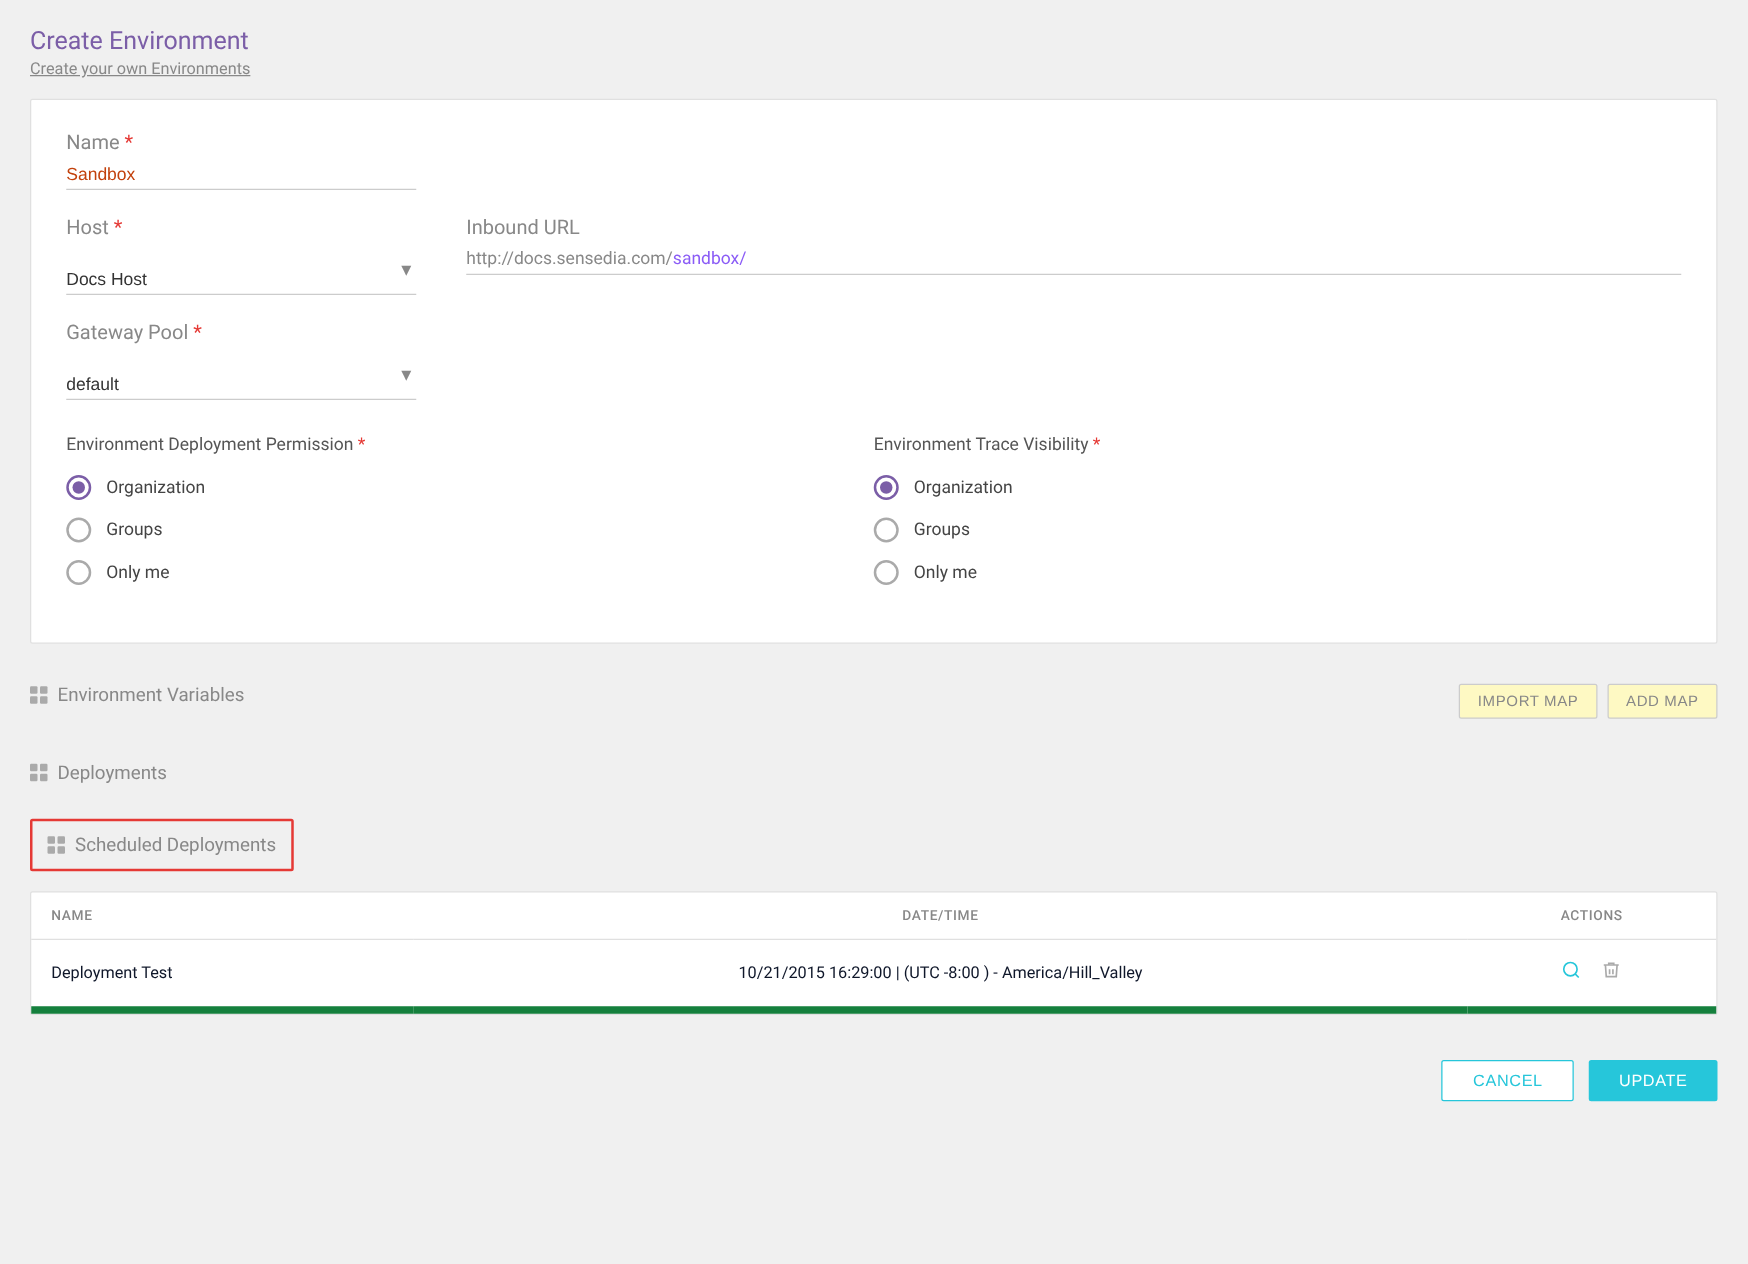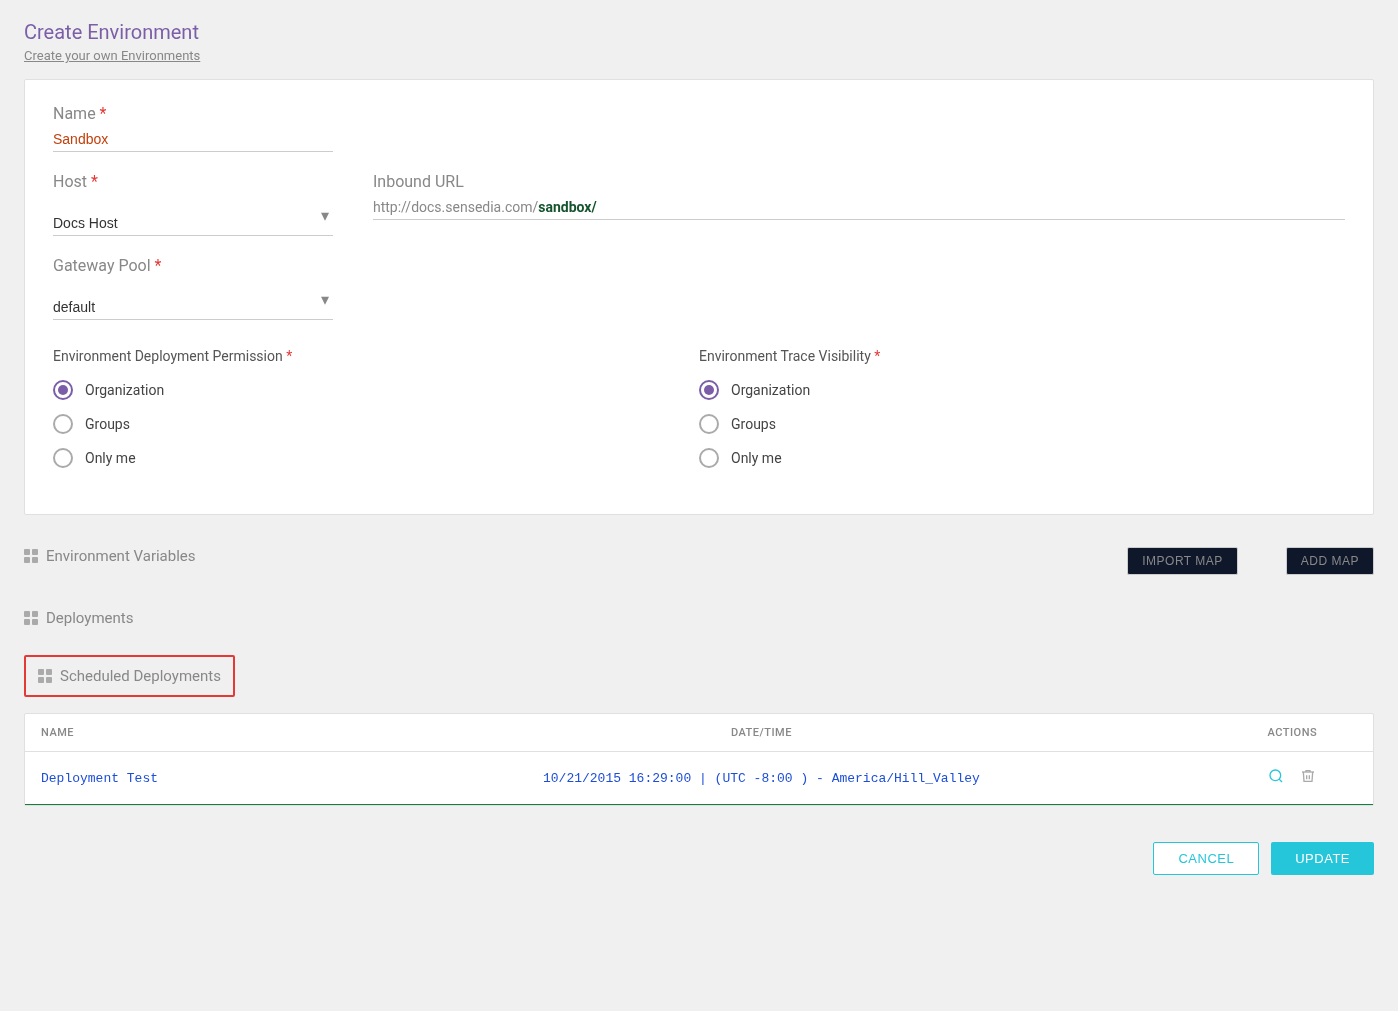--- a/index.html
+++ b/index.html
@@ -122,23 +122,23 @@
       padding: 4px 0;
     }
 
     .inbound-url-prefix {
       color: #888;
       font-size: 14px;
       white-space: nowrap;
     }
 
     .inbound-url-value {
-      color: #14532d;
-      font-size: 14px;
-      font-weight: 700;
+      color: #8b5cf6;
+      font-size: 14px;
+      font-weight: 400;
     }
 
     
     .radio-section {
       margin-top: 28px;
     }
 
     .radio-sections-row {
       display: flex;
       gap: 0;
@@ -233,29 +233,28 @@
       font-weight: 400;
     }
 
     .section-buttons {
       display: flex;
       gap: 8px;
     }
 
     .btn-outline {
       border: 1px solid #ccc;
-      background: #0f172a;
+      background: #fef9c3;
       color: #888;
       font-size: 12px;
       padding: 6px 14px;
       border-radius: 2px;
       cursor: pointer;
       letter-spacing: 0.5px;
       font-weight: 500;
-      margin-left: 40px;
     }
 
     
     .scheduled-section {
       border: 2px solid #e53935;
       border-radius: 2px;
       padding: 10px 12px;
       display: inline-flex;
       align-items: center;
       gap: 8px;
@@ -289,23 +288,22 @@
       letter-spacing: 0.5px;
     }
 
     .data-table th.center {
       text-align: center;
     }
 
     .data-table td {
       padding: 14px 16px;
       font-size: 13px;
-      color: #1d4ed8;
-      border-bottom: 1px solid #15803d;
-      font-family: Liberation Mono, monospace;
+      color: #0f172a;
+      border-bottom: 6px solid #15803d;
     }
 
     .data-table td.center {
       text-align: center;
     }
 
     .actions-cell {
       display: flex;
       gap: 12px;
       justify-content: center;

